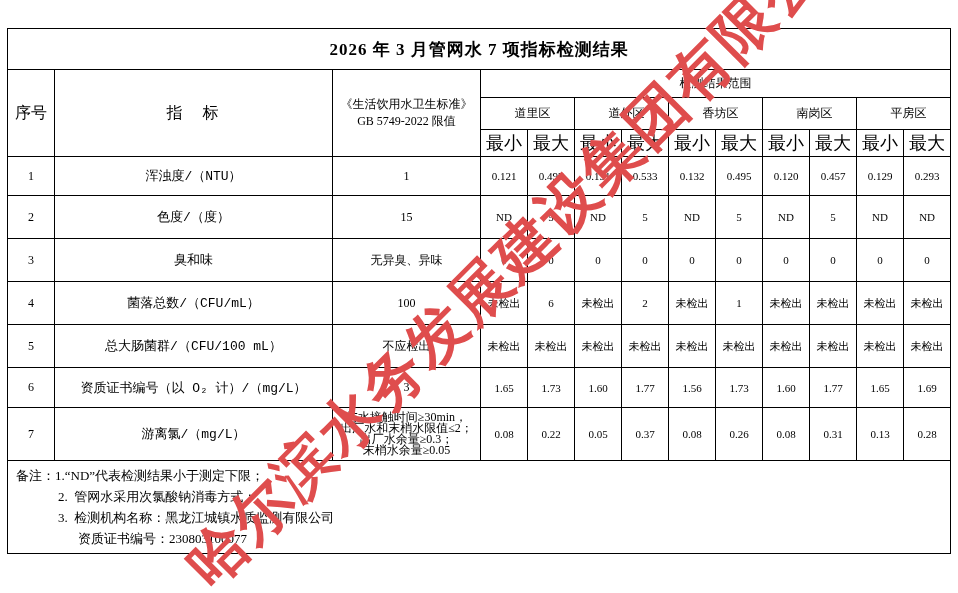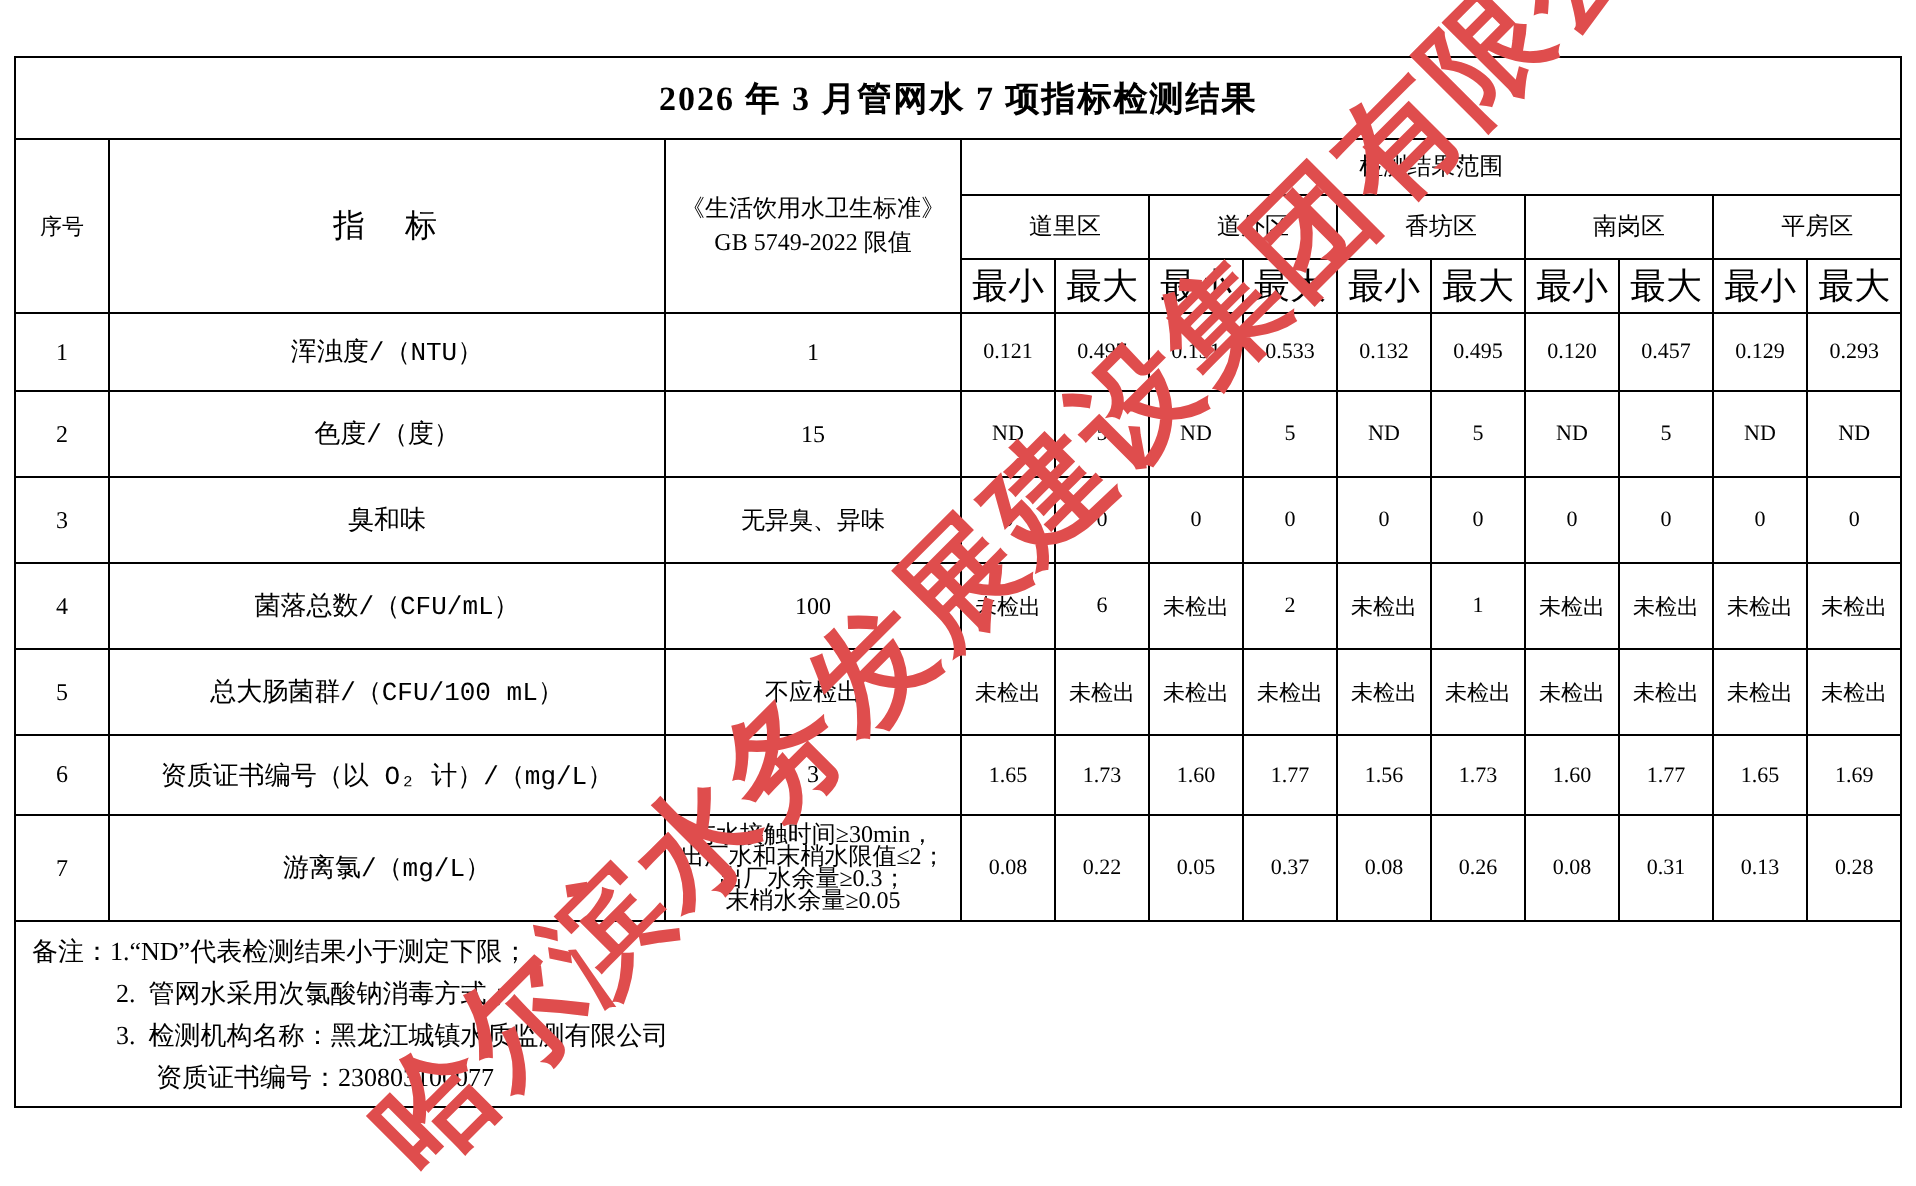--- a/index.html
+++ b/index.html
@@ -31,21 +31,21 @@
   tr.title-row td {
     height: 38px;
     font-size: 17px;
     font-weight: bold;
     letter-spacing: 1px;
   }
   thead th { font-weight: bold; font-size: 12px; }
   tr.hdr-range th { height: 25px; }
   tr.hdr-district th { height: 29px; padding-left: 12px; }
   tr.hdr-minmax th { height: 22px; font-size: 18px; }
-  th.h-seq { font-size: 11px; }
+  th.h-seq { font-size: 16px; }
   th.h-ind { font-size: 16px; letter-spacing: 2px; }
   th.h-limit { font-size: 12px; line-height: 17px; }
 
   tbody td.c-seq { font-size: 12px; }
   tbody td.c-ind { font-size: 13px; font-family: Liberation Mono, monospace; }
   tbody td.c-lim { font-size: 12px; }
   tbody td.c-val { font-size: 11px; }
   tbody tr:nth-child(1) td { height: 36px; }
   tbody tr:nth-child(2) td { height: 40px; }
   tbody tr:nth-child(3) td { height: 40px; }

